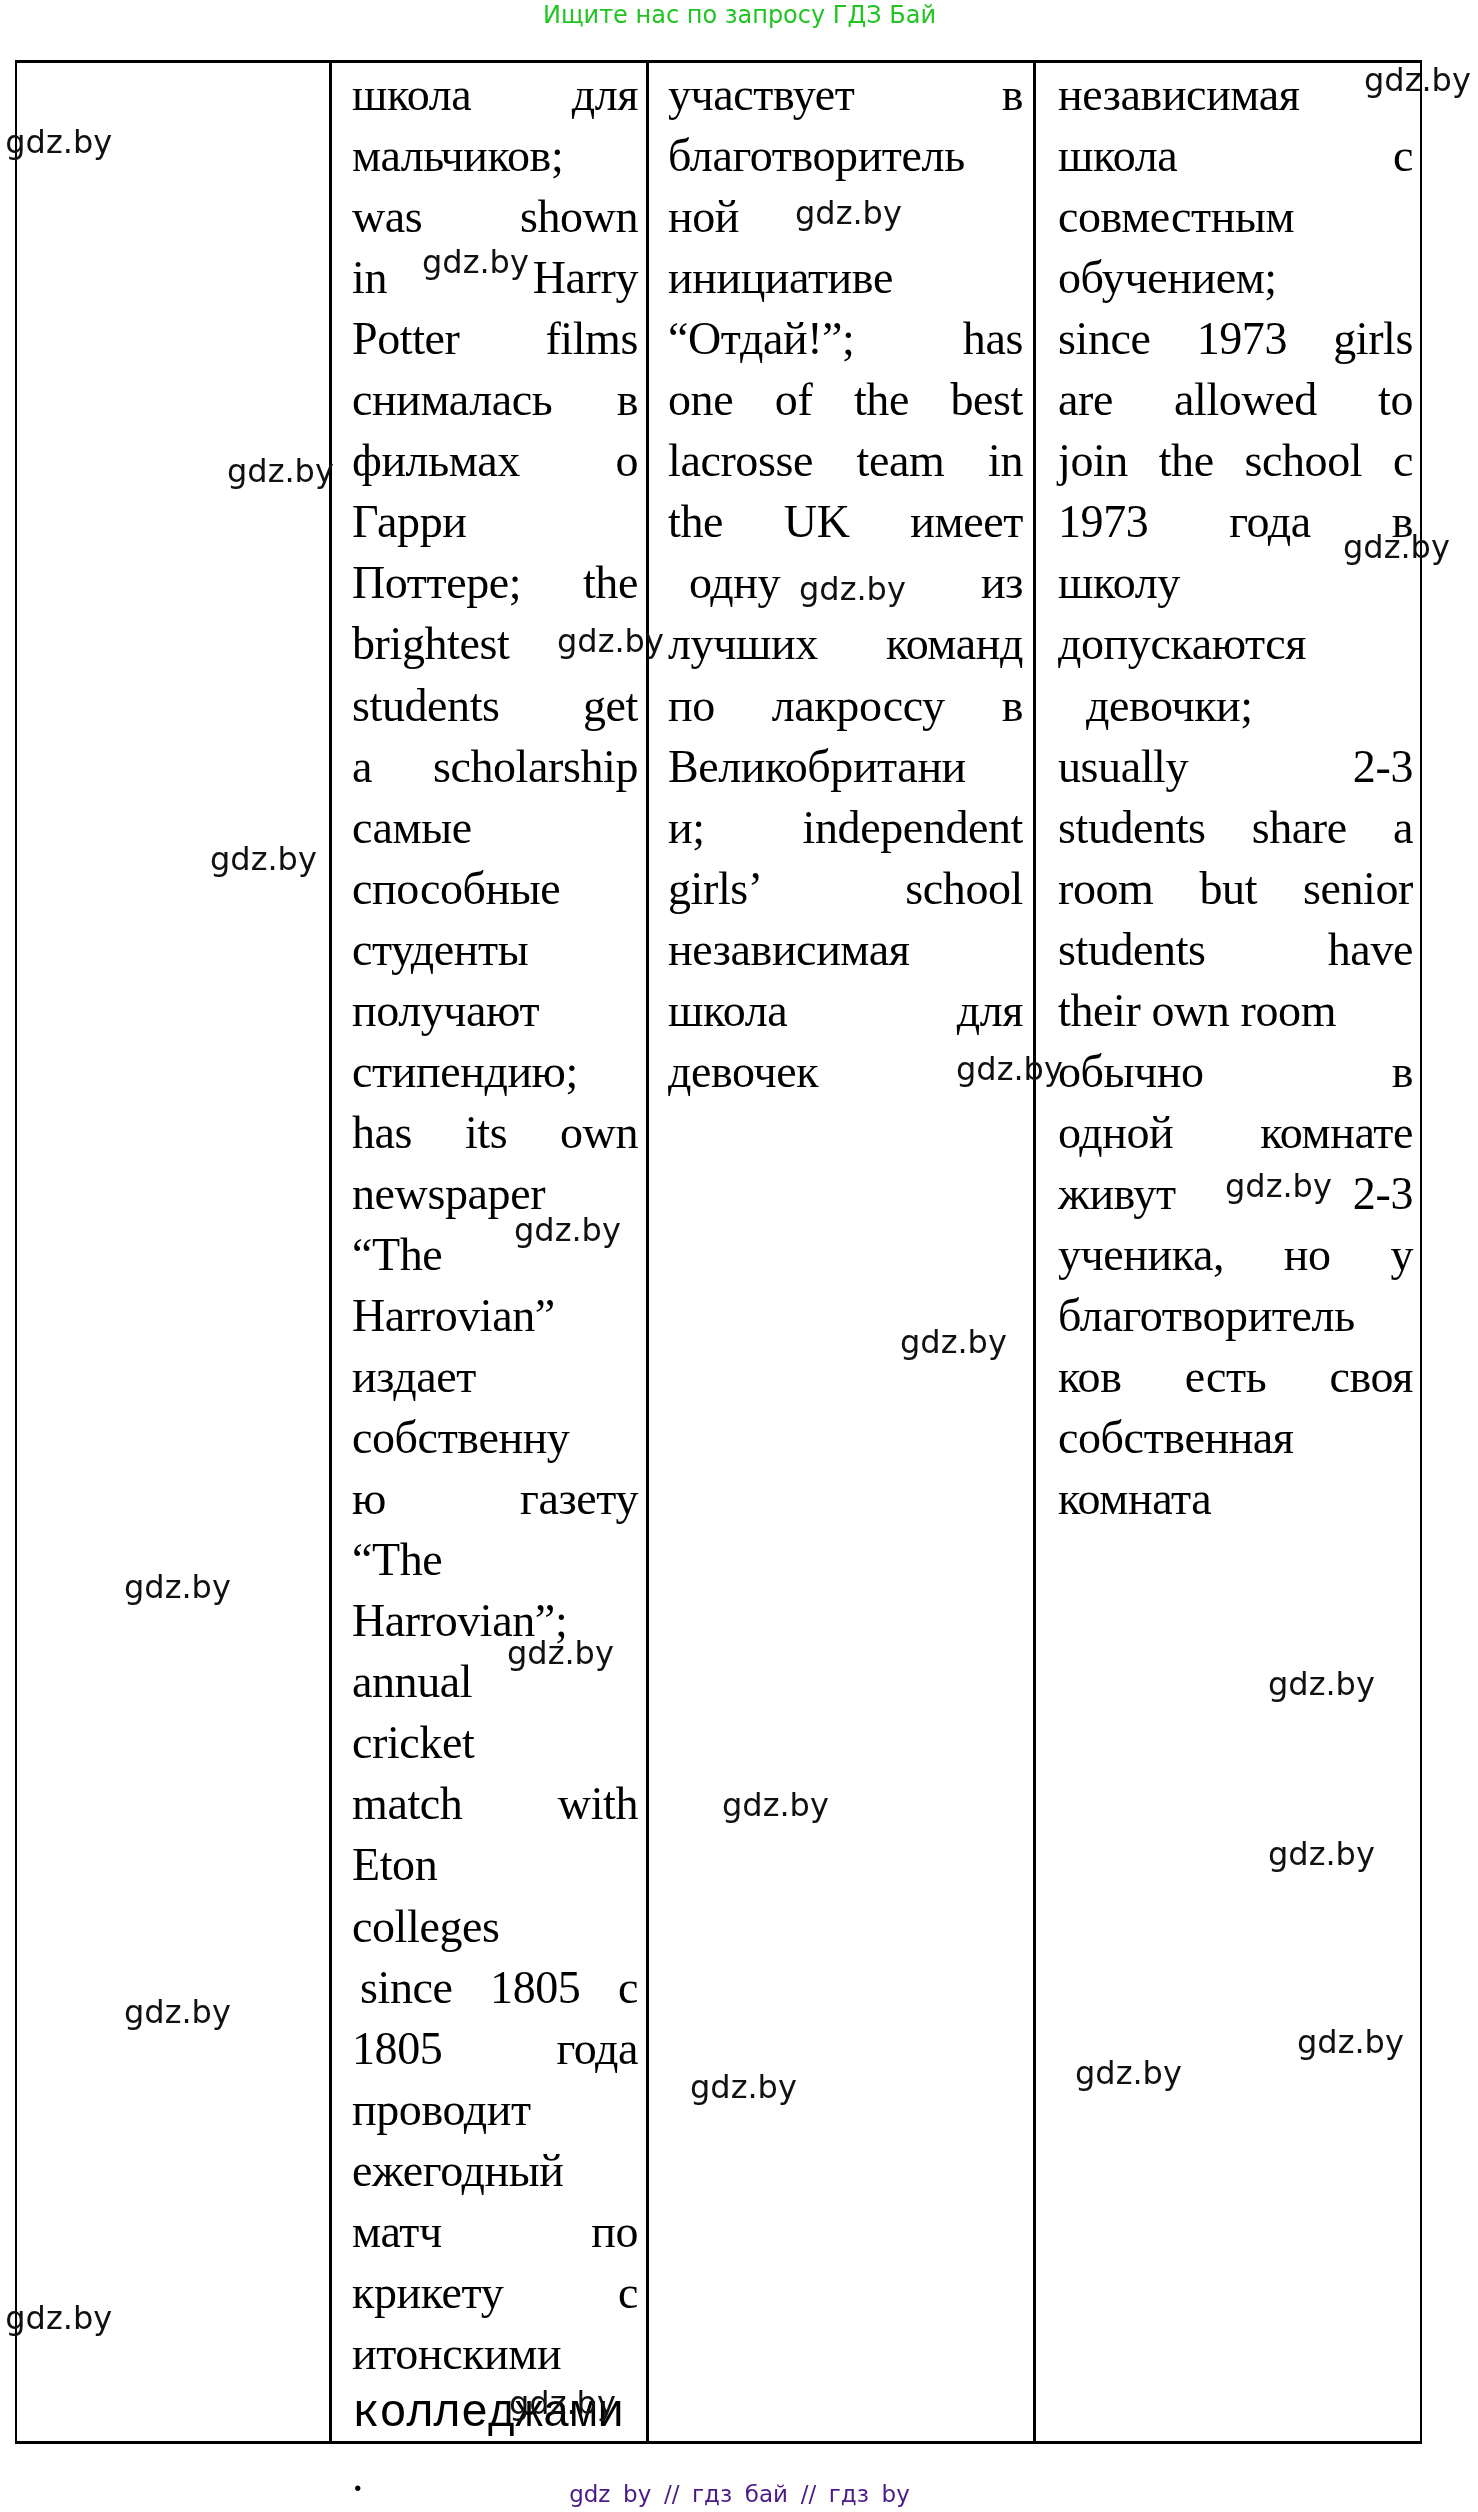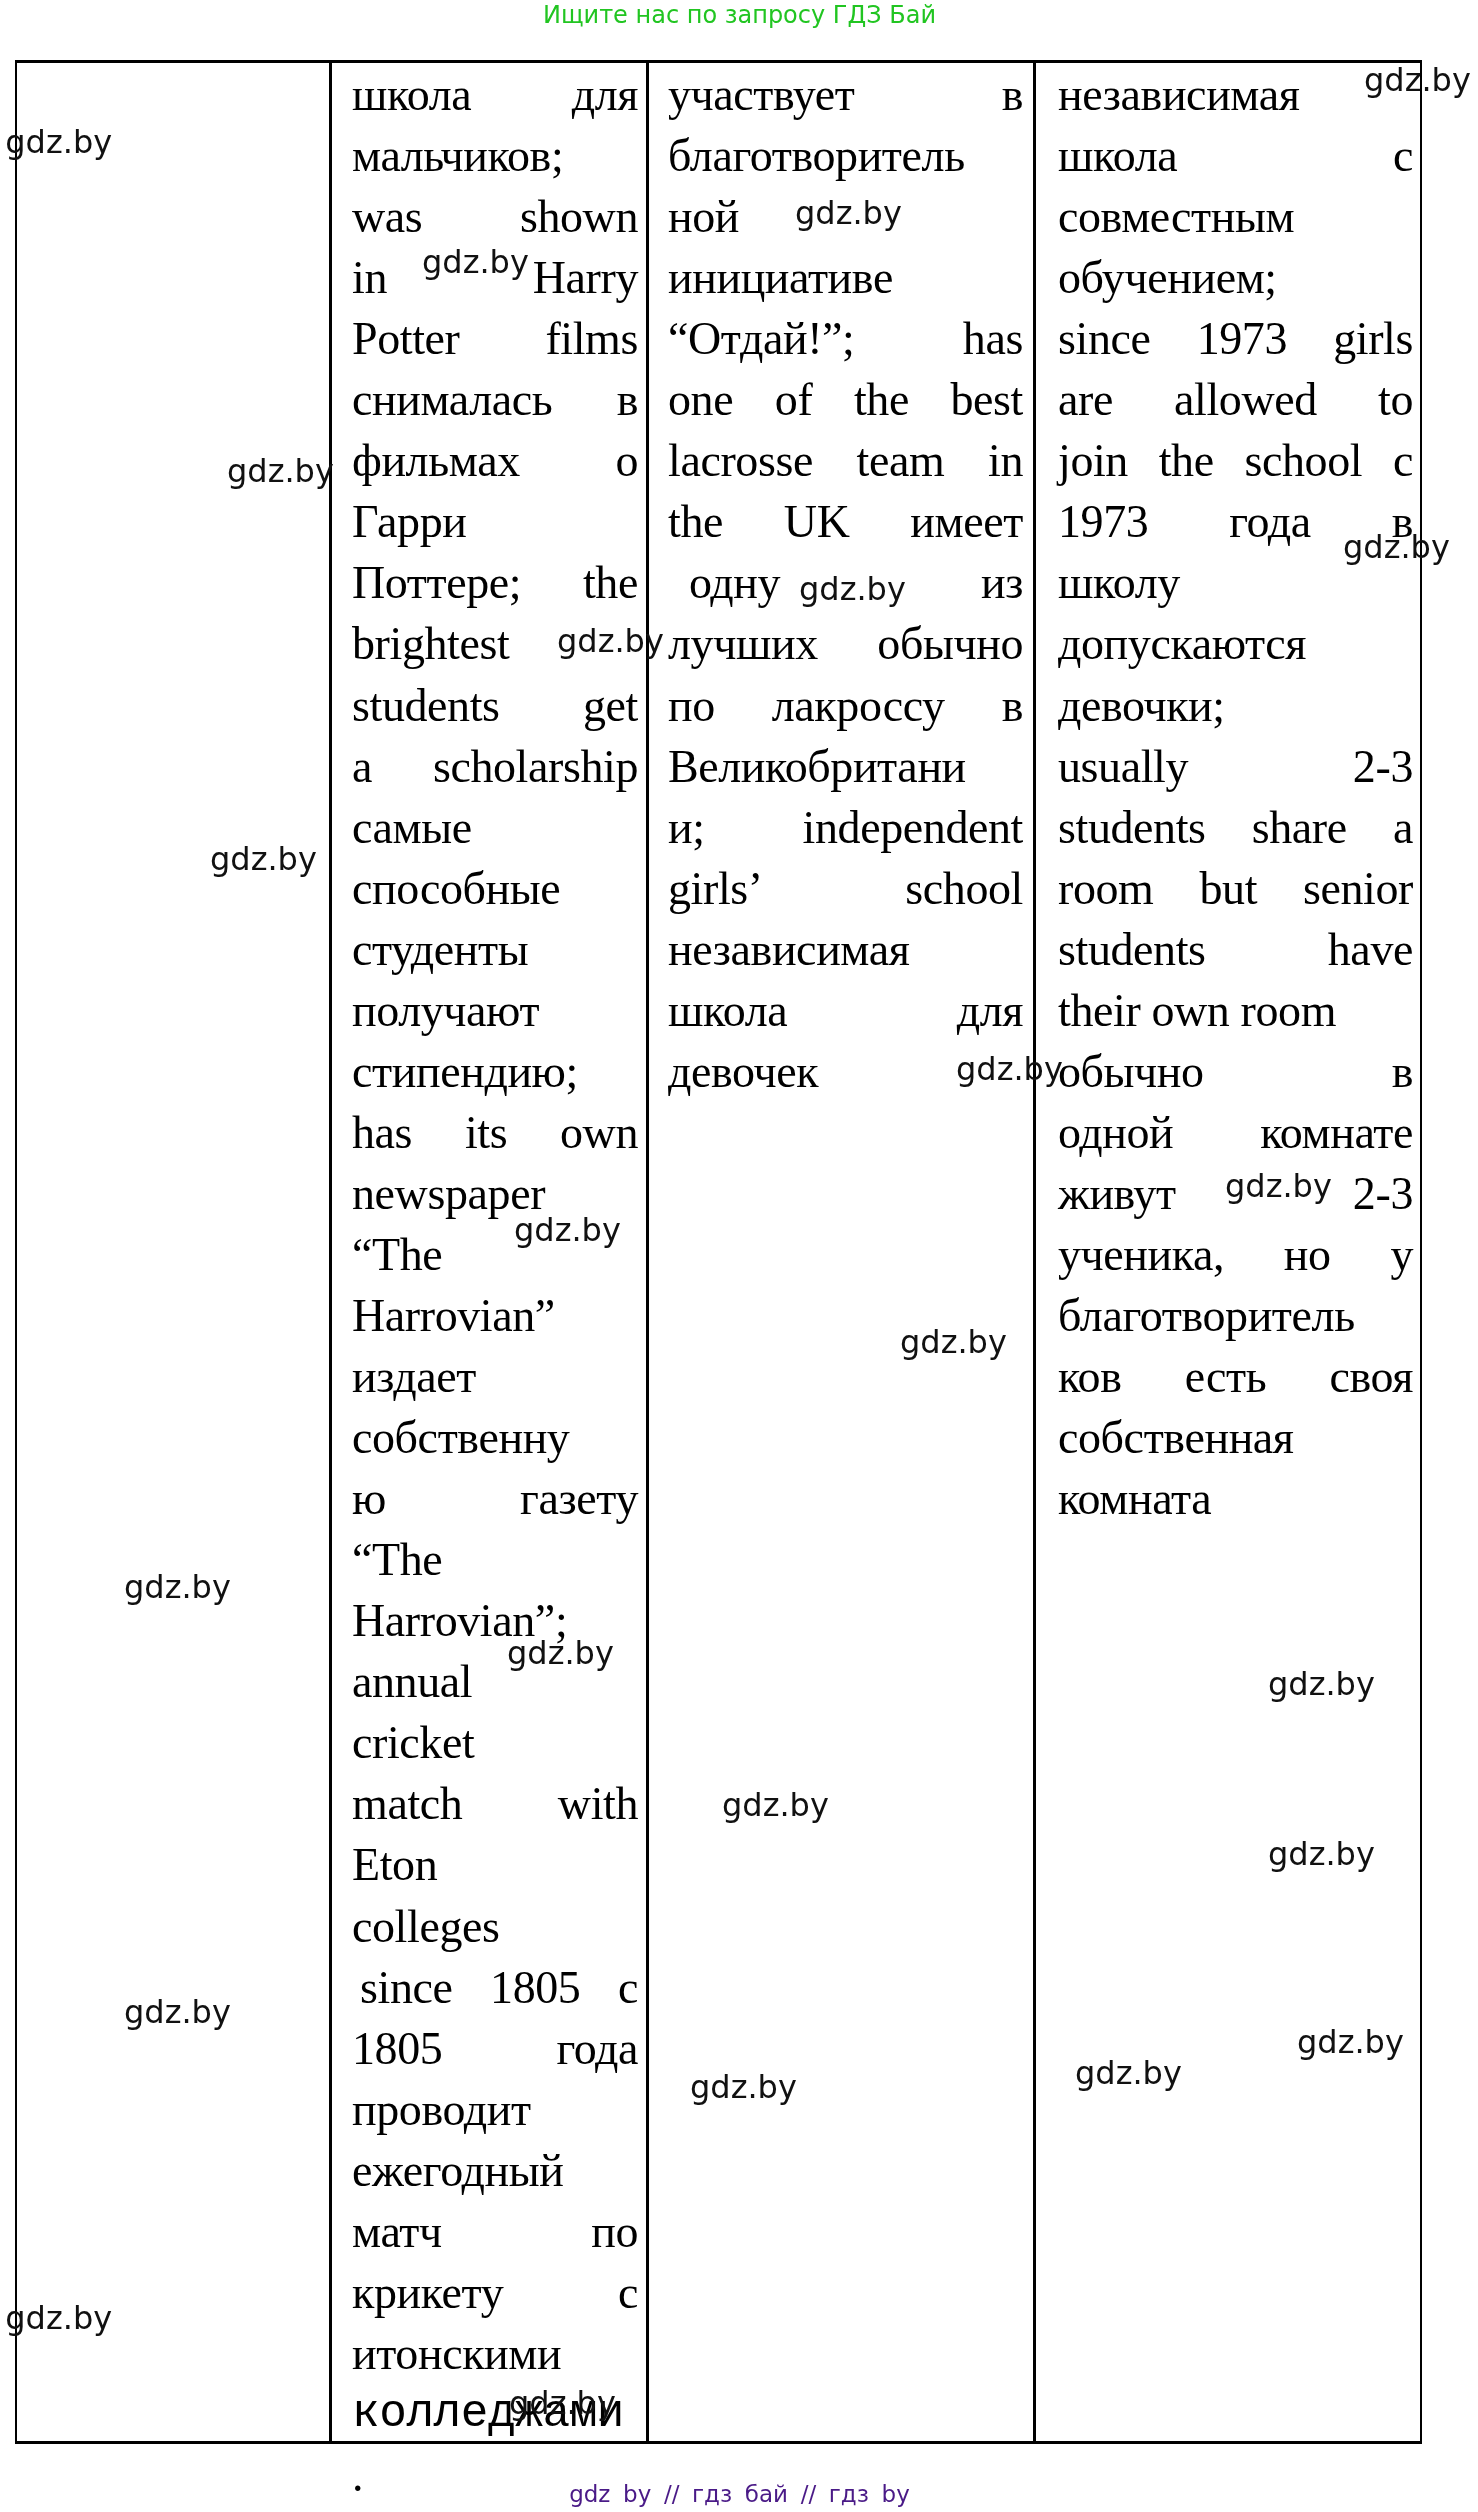--- a/index.html
+++ b/index.html
@@ -91,41 +91,41 @@
 <div class="cell" id="col2" style="left:668px; width:355px;">
     <div class="line" style="top: 0px;">участвует в</div>
     <div class="line left" style="top: 61px;">благотворитель</div>
     <div class="line left" style="top: 122px;">ной</div>
     <div class="line left" style="top: 183px;">инициативе</div>
     <div class="line" style="top: 244px;">“Отдай!”; has</div>
     <div class="line" style="top: 305px;">one of the best</div>
     <div class="line" style="top: 366px;">lacrosse team in</div>
     <div class="line" style="top: 427px;">the UK имеет</div>
     <div class="line" style="top: 488px; margin-left: 21px;">одну из</div>
-    <div class="line" style="top: 549px;">лучших обычно</div>
+    <div class="line" style="top: 549px;">лучших команд</div>
     <div class="line" style="top: 611px;">по лакроссу в</div>
     <div class="line left" style="top: 672px;">Великобритани</div>
     <div class="line" style="top: 733px;">и; independent</div>
     <div class="line" style="top: 794px;">girls’ school</div>
     <div class="line left" style="top: 855px;">независимая</div>
     <div class="line" style="top: 916px;">школа для</div>
     <div class="line left" style="top: 977px;">девочек</div>
   </div>
 <div class="cell" id="col3" style="left:1058px; width:355px;">
     <div class="line left" style="top: 0px;">независимая</div>
     <div class="line" style="top: 61px;">школа с</div>
     <div class="line left" style="top: 122px;">совместным</div>
     <div class="line left" style="top: 183px;">обучением;</div>
     <div class="line" style="top: 244px;">since 1973 girls</div>
     <div class="line" style="top: 305px;">are allowed to</div>
     <div class="line" style="top: 366px;">join the school с</div>
     <div class="line" style="top: 427px;">1973 года в</div>
     <div class="line left" style="top: 488px;">школу</div>
     <div class="line left" style="top: 549px;">допускаются</div>
-    <div class="line left" style="top: 611px;">девочки;</div>
+    <div class="line left" style="top: 611px; margin-left: 28px;">девочки;</div>
     <div class="line" style="top: 672px;">usually 2-3</div>
     <div class="line" style="top: 733px;">students share a</div>
     <div class="line" style="top: 794px;">room but senior</div>
     <div class="line" style="top: 855px;">students have</div>
     <div class="line left" style="top: 916px;">their own room</div>
     <div class="line" style="top: 977px;">обычно в</div>
     <div class="line" style="top: 1038px;">одной комнате</div>
     <div class="line" style="top: 1099px;">живут 2-3</div>
     <div class="line" style="top: 1160px;">ученика, но у</div>
     <div class="line left" style="top: 1221px;">благотворитель</div>

